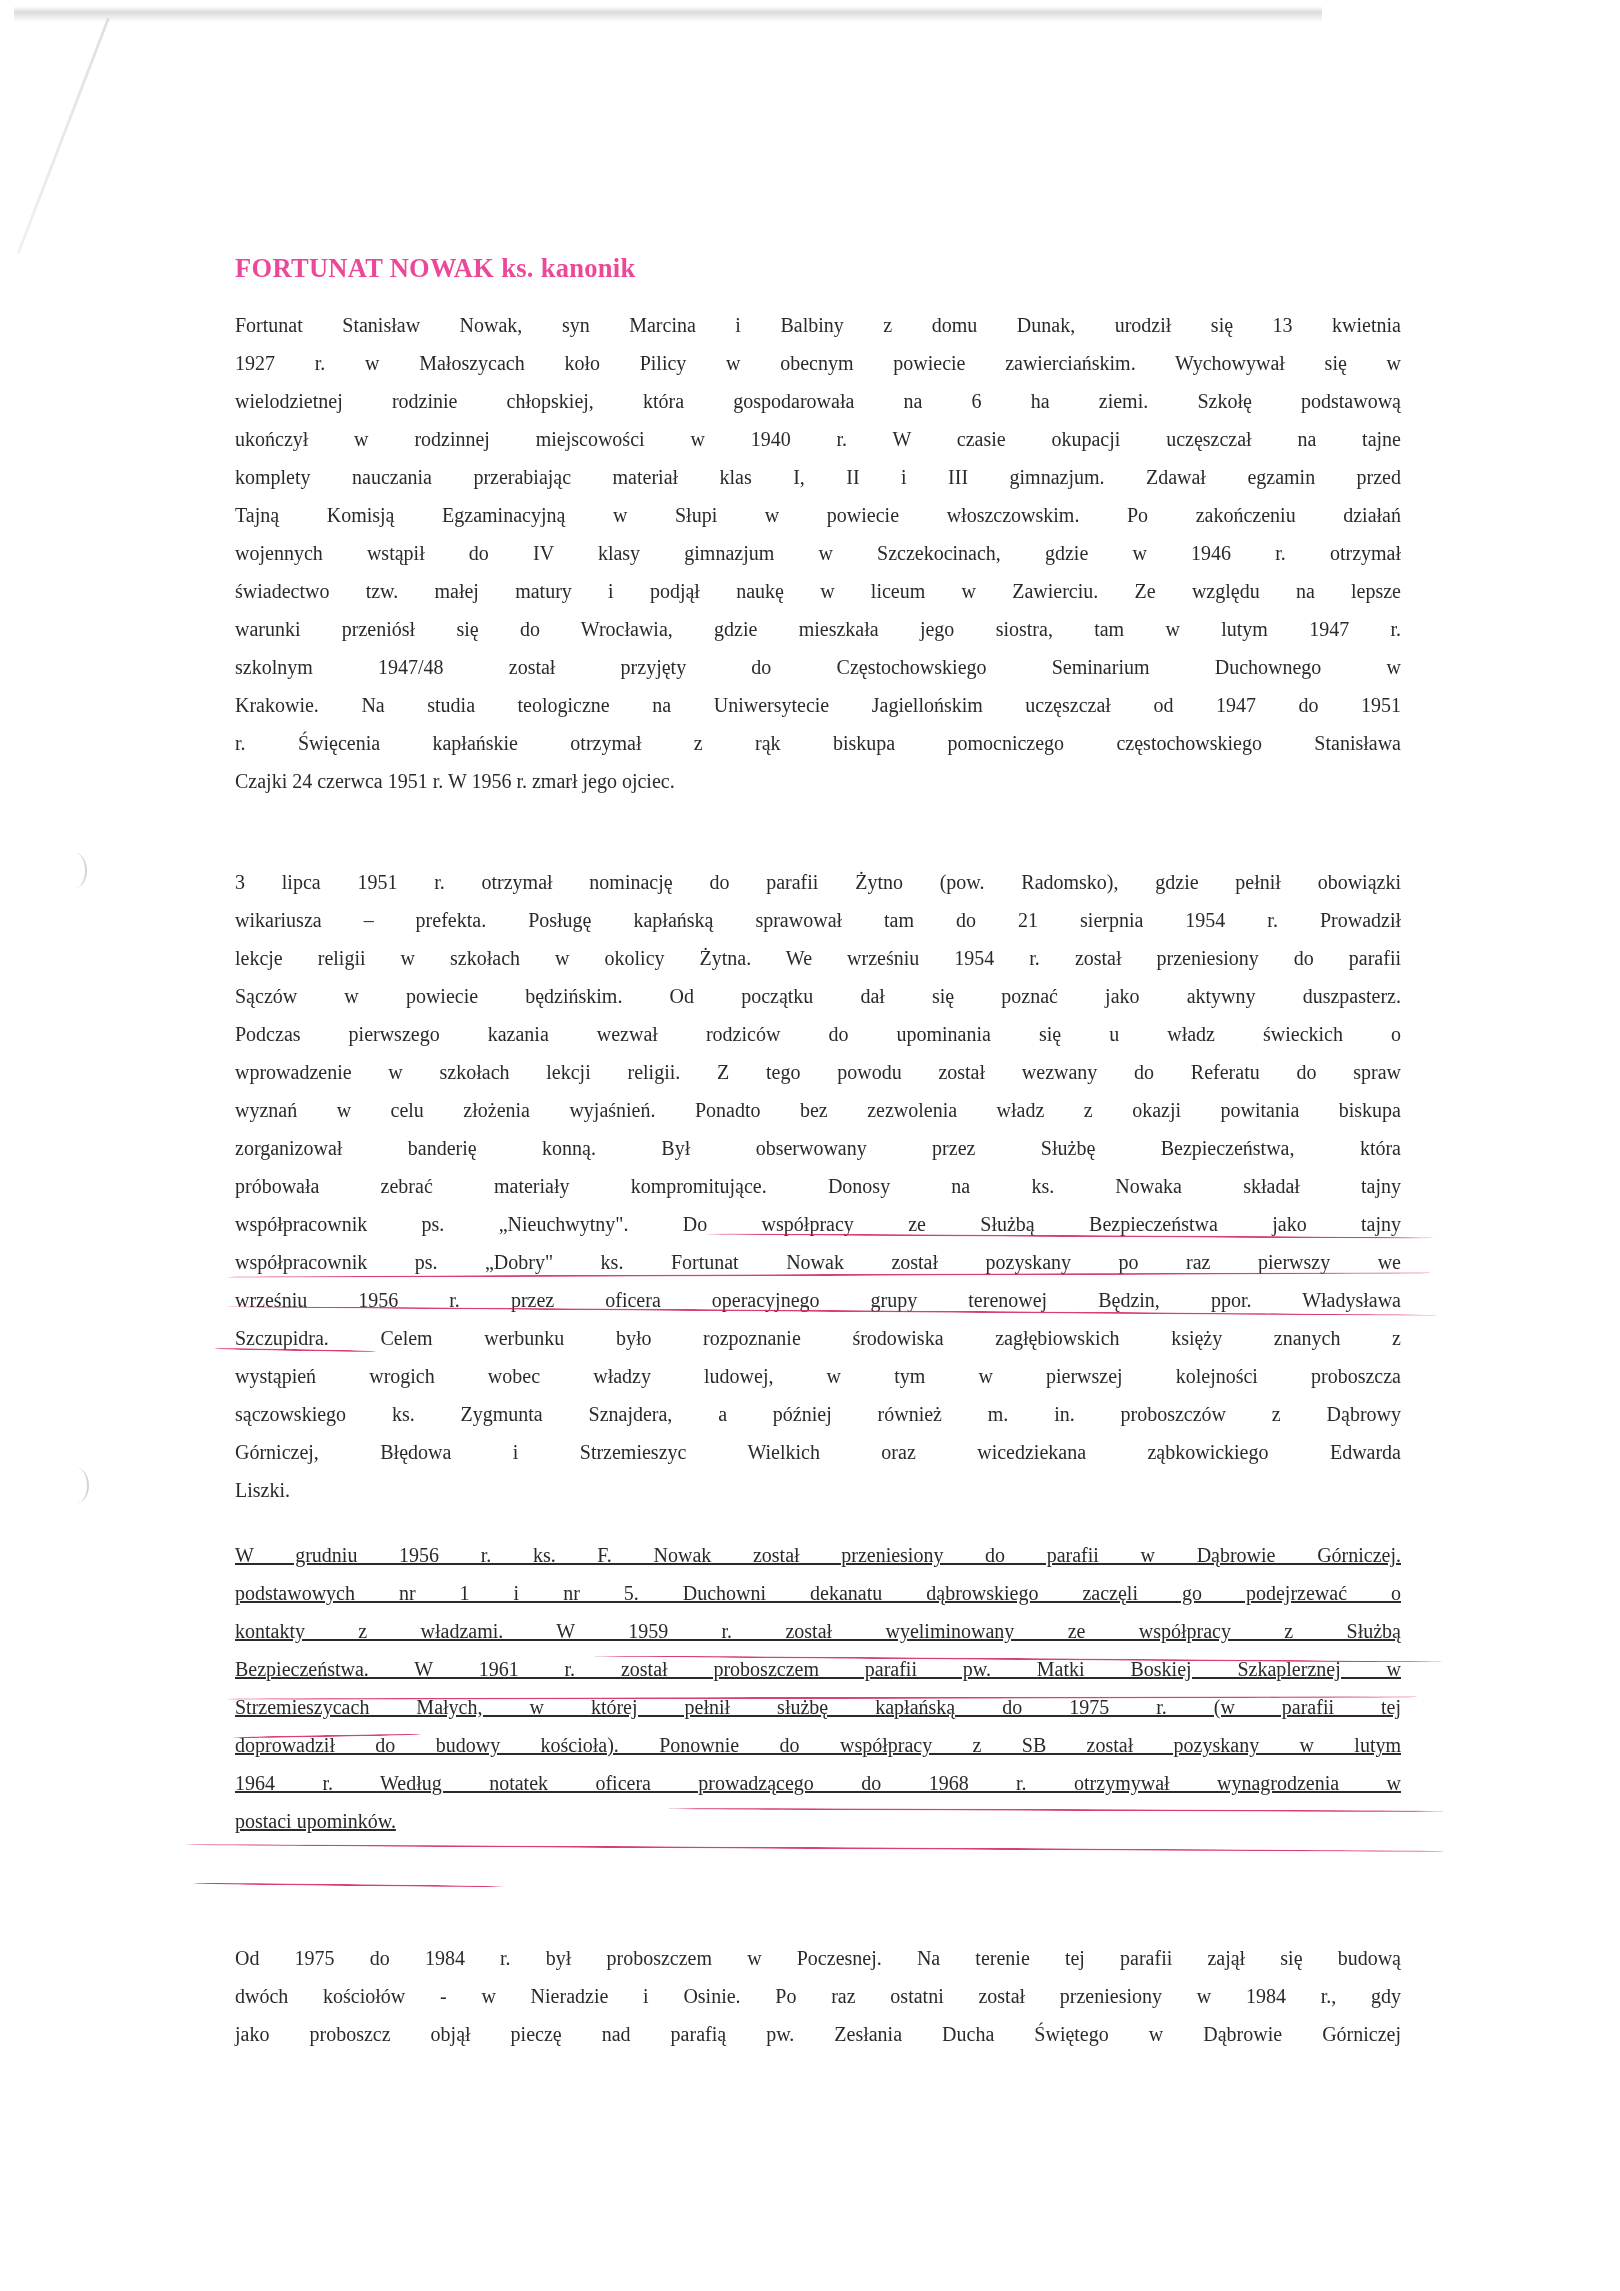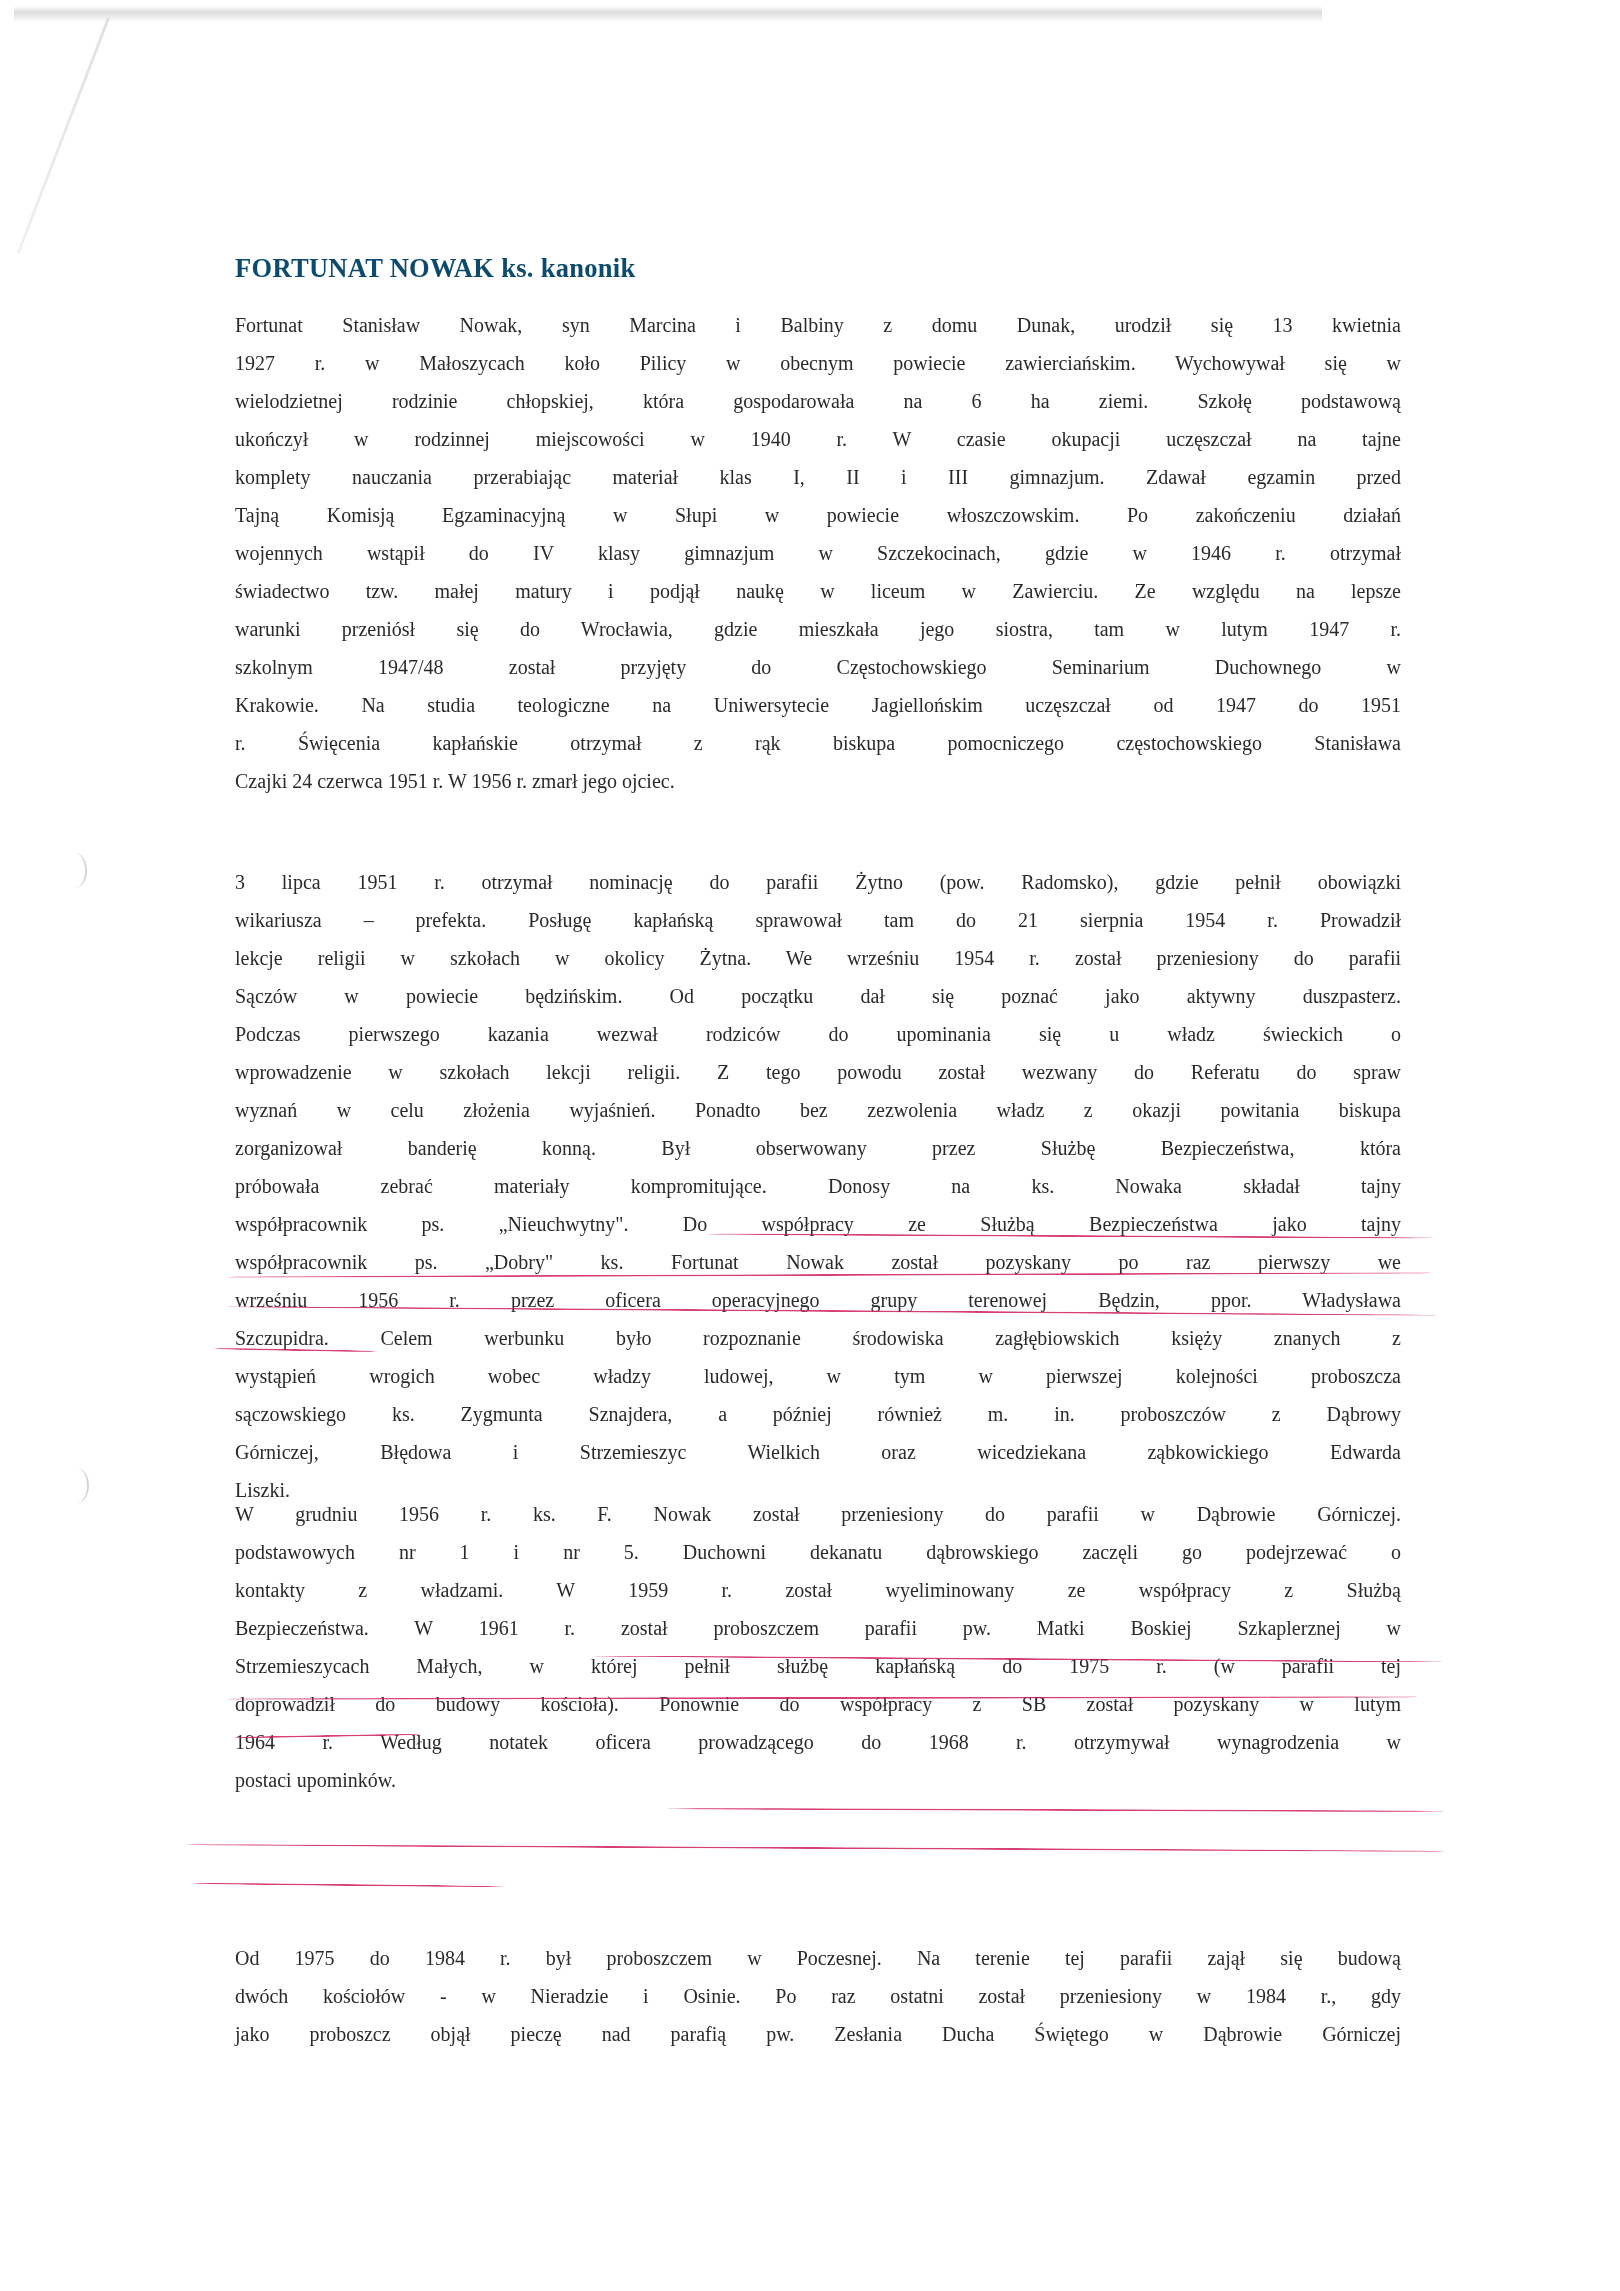--- a/index.html
+++ b/index.html
@@ -6,21 +6,21 @@
   body { width: 1620px; height: 2292px; position: relative; overflow: hidden;
          font-family: "Liberation Serif", "DejaVu Serif", serif; color: #2a2a2a; }
   .scan-top { position: absolute; left: 13.7px; top: 5.9px; width: 1308px; height: 15.7px;
               background: linear-gradient(#ffffff 0%, #dcdcdc 40%, #eeeeee 70%, #ffffff 100%); }
   .scan-edge { position: absolute; left: 13.7px; top: 17.6px; width: 2.9px; height: 235px;
                background: linear-gradient(#d8d8d8, #ececec);
                transform-origin: top left; transform: skewX(-21deg) translateX(93px); opacity: .8; }
   .margin-paren { position: absolute; width: 21.6px; height: 35px; border-right: 2px solid #d4d4d4;
                   border-radius: 0 50% 50% 0; }
   .page-title { position: absolute; left: 235px; top: 253px; font-size: 26.5px; font-weight: bold;
-                letter-spacing: 0.3px; color: #0c4a6e; margin: 0; }
+                letter-spacing: 0.3px; color: #ec4899; margin: 0; }
   .para { position: absolute; left: 235px; width: 1166px; margin: 0; }
   .line { position: relative; height: 38px; line-height: 38px; font-size: 20px;
           white-space: nowrap; text-align: justify; text-align-last: justify; }
   .line.last { text-align-last: left; }
   .ul { position: absolute; height: 0; border-bottom: 2px solid #d21e5a; opacity: .85;
         border-radius: 50%; }
 </style>
 </head>
 <body>
 
@@ -60,21 +60,21 @@
   <div class="line">współpracownik ps. „Nieuchwytny". Do współpracy ze Służbą Bezpieczeństwa jako tajny</div>
   <div class="line">współpracownik ps. „Dobry" ks. Fortunat Nowak został pozyskany po raz pierwszy we</div>
   <div class="line">wrześniu 1956 r. przez oficera operacyjnego grupy terenowej Będzin, ppor. Władysława</div>
   <div class="line">Szczupidra. Celem werbunku było rozpoznanie środowiska zagłębiowskich księży znanych z</div>
   <div class="line">wystąpień wrogich wobec władzy ludowej, w tym w pierwszej kolejności proboszcza</div>
   <div class="line">sączowskiego ks. Zygmunta Sznajdera, a później również m. in. proboszczów z Dąbrowy</div>
   <div class="line">Górniczej, Błędowa i Strzemieszyc Wielkich oraz wicedziekana ząbkowickiego Edwarda</div>
   <div class="line last">Liszki.</div>
 </div>
 
-<div class="para" style="top:1495px;">
+<div class="para" style="top:1536px;text-decoration:underline;">
   <div class="line">W grudniu 1956 r. ks. F. Nowak został przeniesiony do parafii w Dąbrowie Górniczej.</div>
   <div class="line">podstawowych nr 1 i nr 5. Duchowni dekanatu dąbrowskiego zaczęli go podejrzewać o</div>
   <div class="line">kontakty z władzami. W 1959 r. został wyeliminowany ze współpracy z Służbą</div>
   <div class="line">Bezpieczeństwa. W 1961 r. został proboszczem parafii pw. Matki Boskiej Szkaplerznej w</div>
   <div class="line">Strzemieszycach Małych, w której pełnił służbę kapłańską do 1975 r. (w parafii tej</div>
   <div class="line">doprowadził do budowy kościoła).  Ponownie do współpracy z SB został pozyskany w lutym</div>
   <div class="line">1964 r. Według notatek oficera prowadzącego do 1968 r. otrzymywał wynagrodzenia w</div>
   <div class="line last">postaci upominków.</div>
 </div>
 

